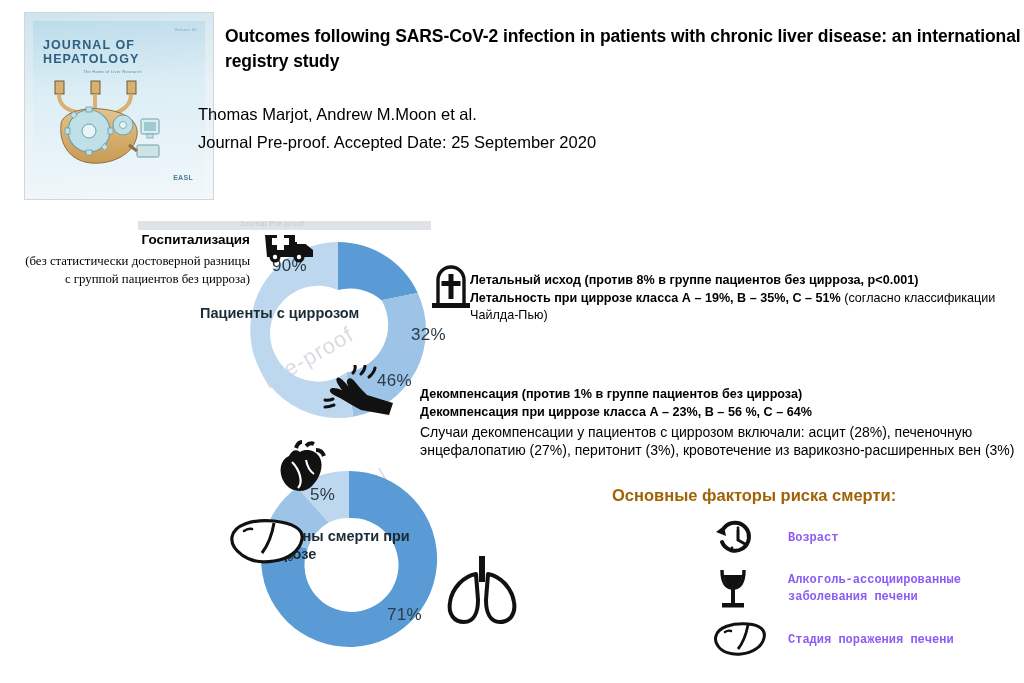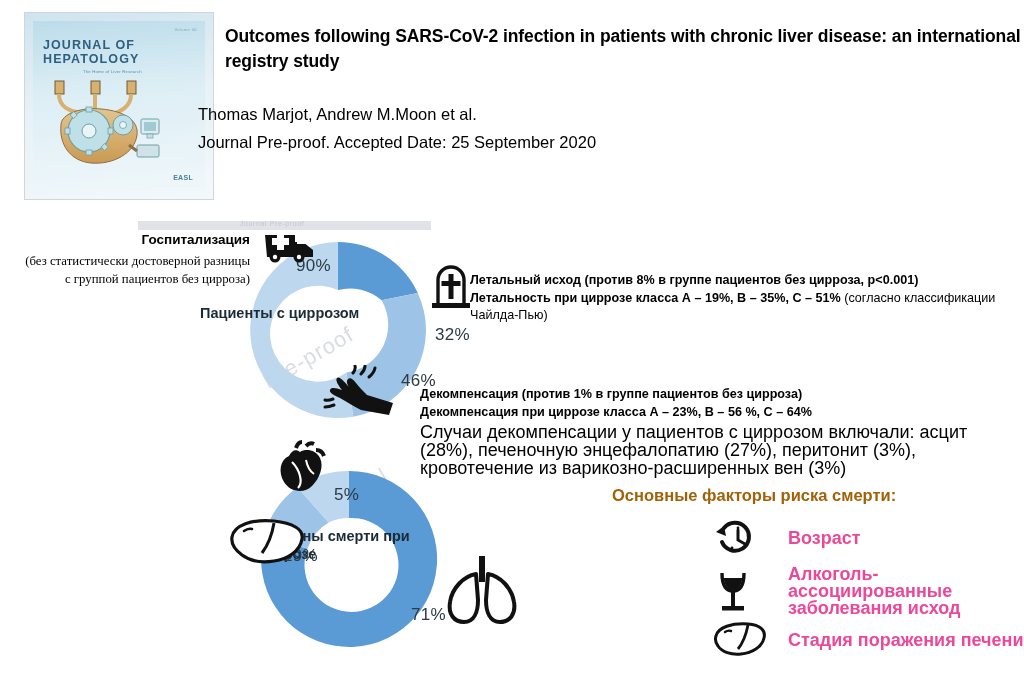--- a/index.html
+++ b/index.html
@@ -122,50 +122,49 @@
     line-height: 18px;
     color: #1b2b36;
     pointer-events: none;
   }
   .pct {
     position: absolute;
     font-size: 17px;
     color: #2b3b47;
     font-weight: normal;
     letter-spacing: .3px;
-    margin-left: 24px;
   }
 
   
   #hosp-block {
     position: absolute;
     left: 20px; top: 232px;
     width: 230px;
     text-align: right;
   }
   #hosp-title { font-weight: bold; font-size: 13.5px; color: #000; }
   #hosp-note { margin-top: 5px; font-size: 12.8px; line-height: 18px; color: #000; font-family: Liberation Serif, serif; }
 
   
   #death-block { position: absolute; left: 470px; top: 272px; width: 548px; }
   #decomp-block { position: absolute; left: 420px; top: 386px; width: 600px; }
   .cb { font-weight: bold; font-size: 12.6px; line-height: 17.5px; color: #000; }
   .cn { font-weight: normal; }
-  .cs { font-size: 18px; line-height: 18px; color: #000; margin-top: 2px; }
+  .cs { font-size: 14px; line-height: 18px; color: #000; margin-top: 2px; }
 
   
   #risk-block { position: absolute; left: 612px; top: 486px; width: 400px; }
   #risk-title { font-weight: bold; font-size: 16.5px; color: #a16207; }
   .risk-row {
     position: absolute;
     display: flex;
     align-items: center;
   }
   .risk-icon { width: 60px; text-align: center; }
-  .risk-label { font-weight: bold; font-size: 18px; line-height: 17px; color: #ec4899; margin-left: 16px; }
+  .risk-label { font-weight: bold; font-size: 12px; line-height: 17px; color: #8b5cf6; margin-left: 16px; font-family: Liberation Mono, monospace; }
 
   .icon-svg { display: block; }
 </style>
 </head>
 <body>
 
 <div id="header">
 
   <div id="journal-cover">
     <div class="cover-inner">
@@ -339,21 +338,21 @@
 
 <div class="risk-row" style="left:712px; top:566px;">
   <div class="risk-icon">
     <svg class="icon-svg" width="42" height="46" viewBox="0 0 42 46">
       <path d="M10 4 C10 16 14 22 21 22 C28 22 32 16 32 4" fill="none" stroke="#111" stroke-width="3.4"></path>
       <path d="M11.5 9 C13 18 17 21 21 21 C25 21 29 18 30.5 9 Z" fill="#111"></path>
       <rect x="19" y="21" width="4" height="16" fill="#111"></rect>
       <rect x="10" y="37" width="22" height="4.5" fill="#111"></rect>
     </svg>
   </div>
-  <div class="risk-label" style="width:230px;">Алкоголь-ассоциированные заболевания исход</div>
+  <div class="risk-label" style="width:230px;">Алкоголь-ассоциированные заболевания печени</div>
 </div>
 
 <div class="risk-row" style="left:712px; top:620px;">
   <div class="risk-icon">
     <svg class="icon-svg" width="56" height="40" viewBox="0 0 56 40">
       <path d="M4 16 C6 7 20 3 36 4 C48 5 54 10 52 18 C50 27 40 33 29 34 C19 35 10 32 6 26 C3 22 3 19 4 16 Z" fill="#fff" stroke="#111" stroke-width="3" stroke-linejoin="round"></path>
       <path d="M36 5 C34 15 31 23 26 29" fill="none" stroke="#111" stroke-width="2.8"></path>
       <path d="M13 12 q3 -2 6 -1" fill="none" stroke="#111" stroke-width="2.4" stroke-linecap="round"></path>
     </svg>
   </div>

